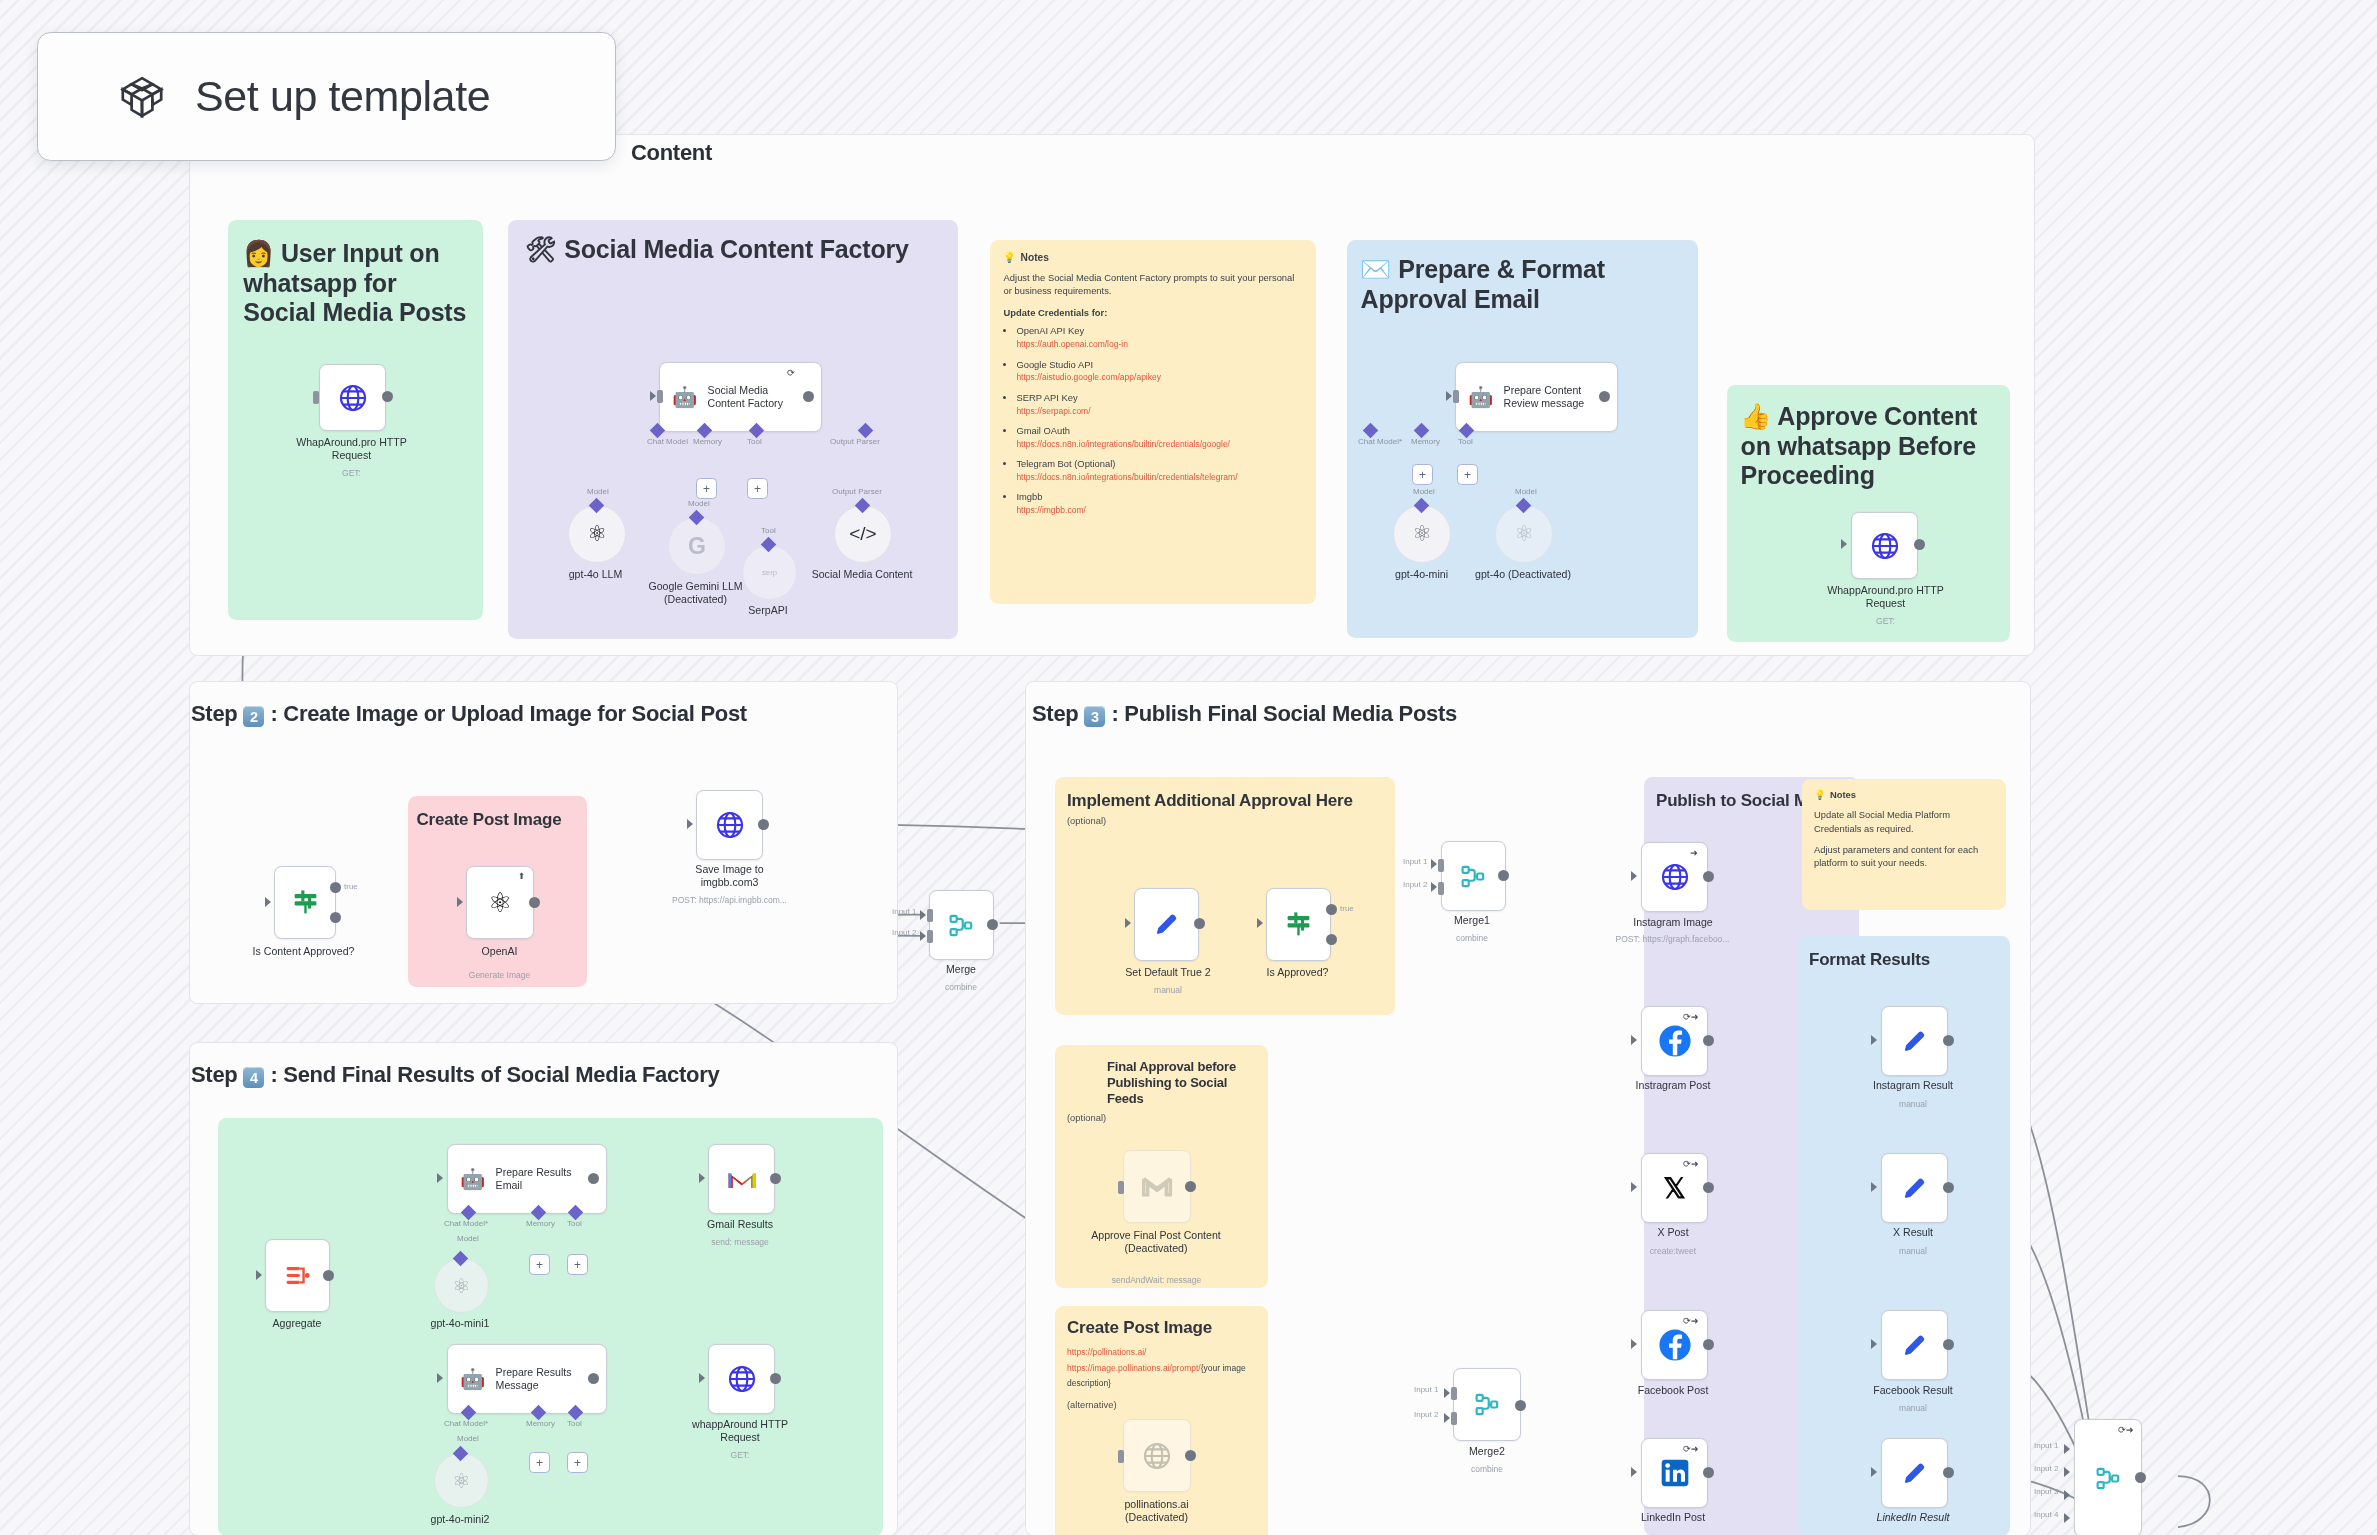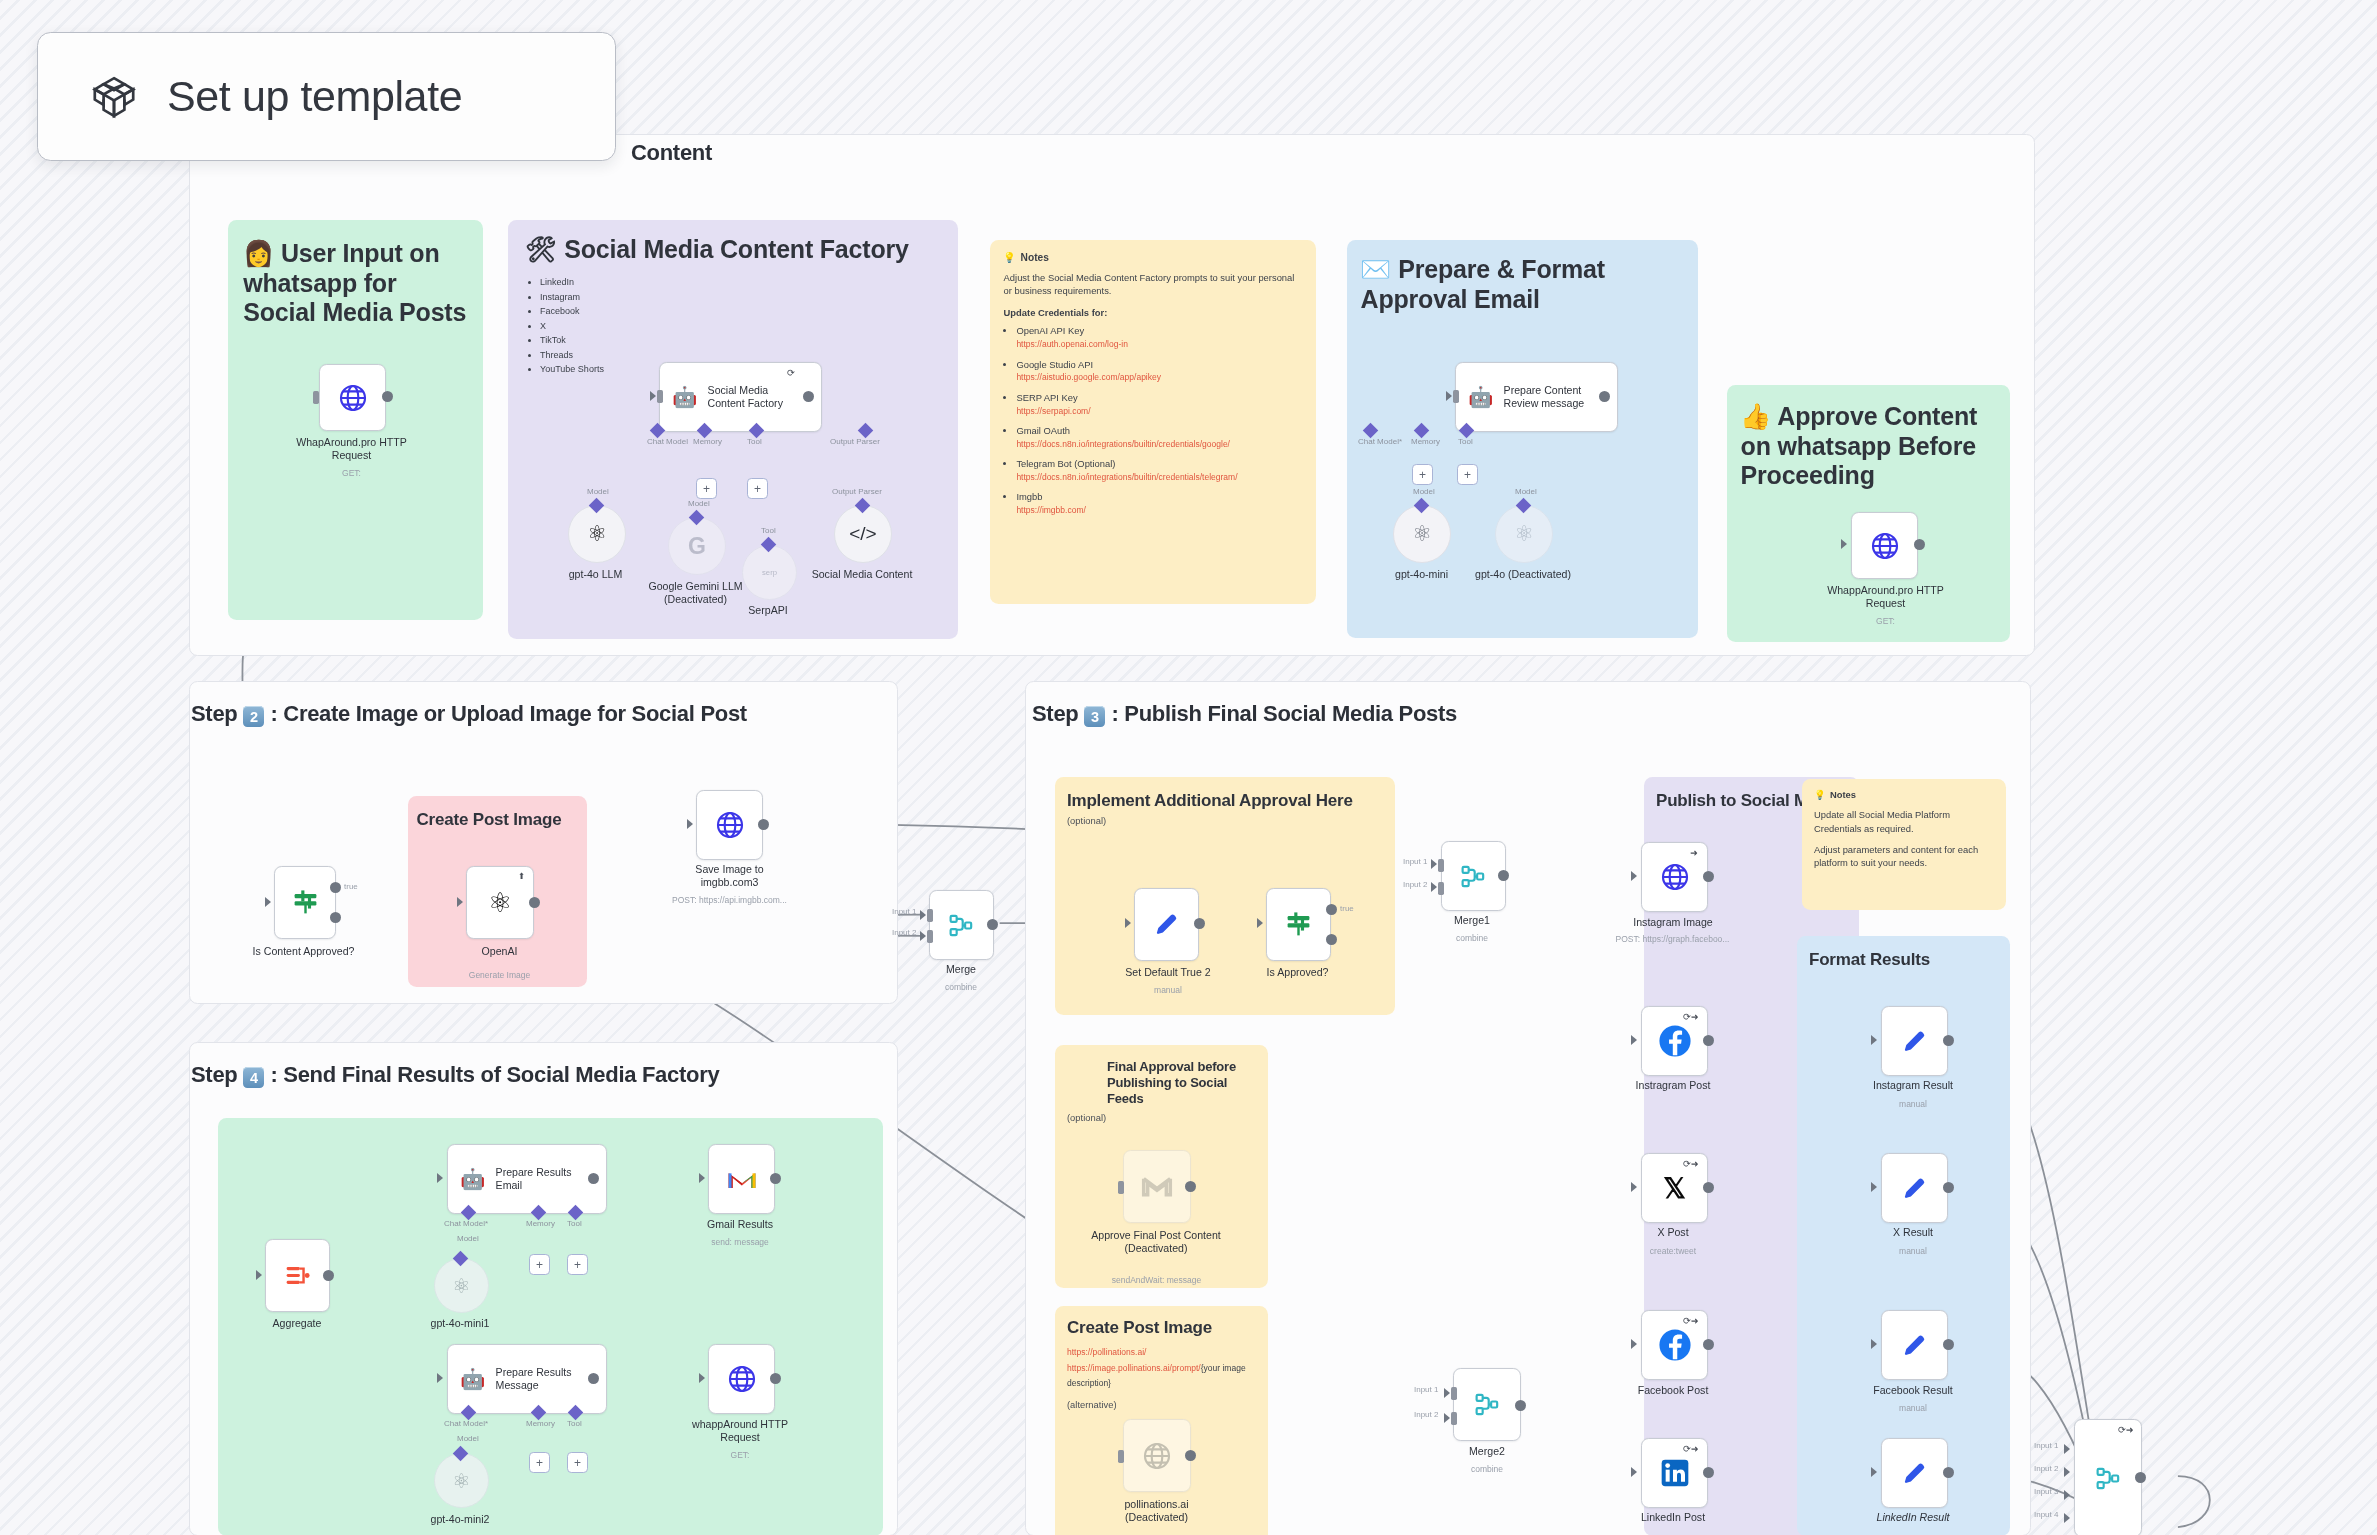--- a/index.html
+++ b/index.html
@@ -87,21 +87,21 @@
   .port-lbl{position:absolute;font-size:8px;color:#8d939e;white-space:nowrap;}
   .badge-tr{position:absolute;font-size:9.4px;color:#4a4f58;line-height:1;}
 
   
   .edges{position:absolute;inset:0;pointer-events:none;}
 
   
   .setup-btn{
     position:absolute;left:37px;top:32px;width:579px;height:129px;
     background:#fdfdfd;border:1.7px solid #b9bdc6;border-radius:13.6px;
-    display:flex;align-items:center;gap:29px;padding-left:52px;box-sizing:border-box;
+    display:flex;align-items:center;gap:29px;padding-left:80px;box-sizing:border-box;
     box-shadow:0 4.3px 13.6px rgba(25,28,40,.09);z-index:60;
   }
   .setup-label{font-size:43px;color:#33373f;letter-spacing:-0.4px;}
   .emoji{font-size:inherit;}
 </style>
 </head>
 <body>
 
 <div class="canvas">
 
@@ -210,29 +210,20 @@
 
   <div class="abs group g-green" style="left:228px;top:220px;width:255px;height:400px;">
     <div class="g-title big" style="padding:19px 15.3px 0 15.3px;">👩 User Input on whatsapp for Social Media Posts</div>
   </div>
 
   <div class="abs group g-purple" style="left:508px;top:220px;width:450px;height:419px;">
     <div class="g-title big" style="padding:15.3px 0 0 17px;display:flex;align-items:center;gap:7.7px;">
       <span class="emoji">🛠</span>
       <span>Social Media Content Factory</span>
     </div>
-    <ul class="bullets" style="margin-top:10.2px;padding-left:32px;">
-      <li>LinkedIn</li>
-      <li>Instagram</li>
-      <li>Facebook</li>
-      <li>X</li>
-      <li>TikTok</li>
-      <li>Threads</li>
-      <li>YouTube Shorts</li>
-    </ul>
   </div>
 
   <div class="abs group g-yellow" style="left:990px;top:240px;width:326px;height:364px;padding:12px 13.6px;">
     <div class="note-head">
       <span>💡</span>
       <span>Notes</span>
     </div>
     <p class="note-p">Adjust the Social Media Content Factory prompts to suit your personal or business requirements.</p>
     <p class="note-p" style="font-weight:700;">Update Credentials for:</p>
     <ul class="note-list">

